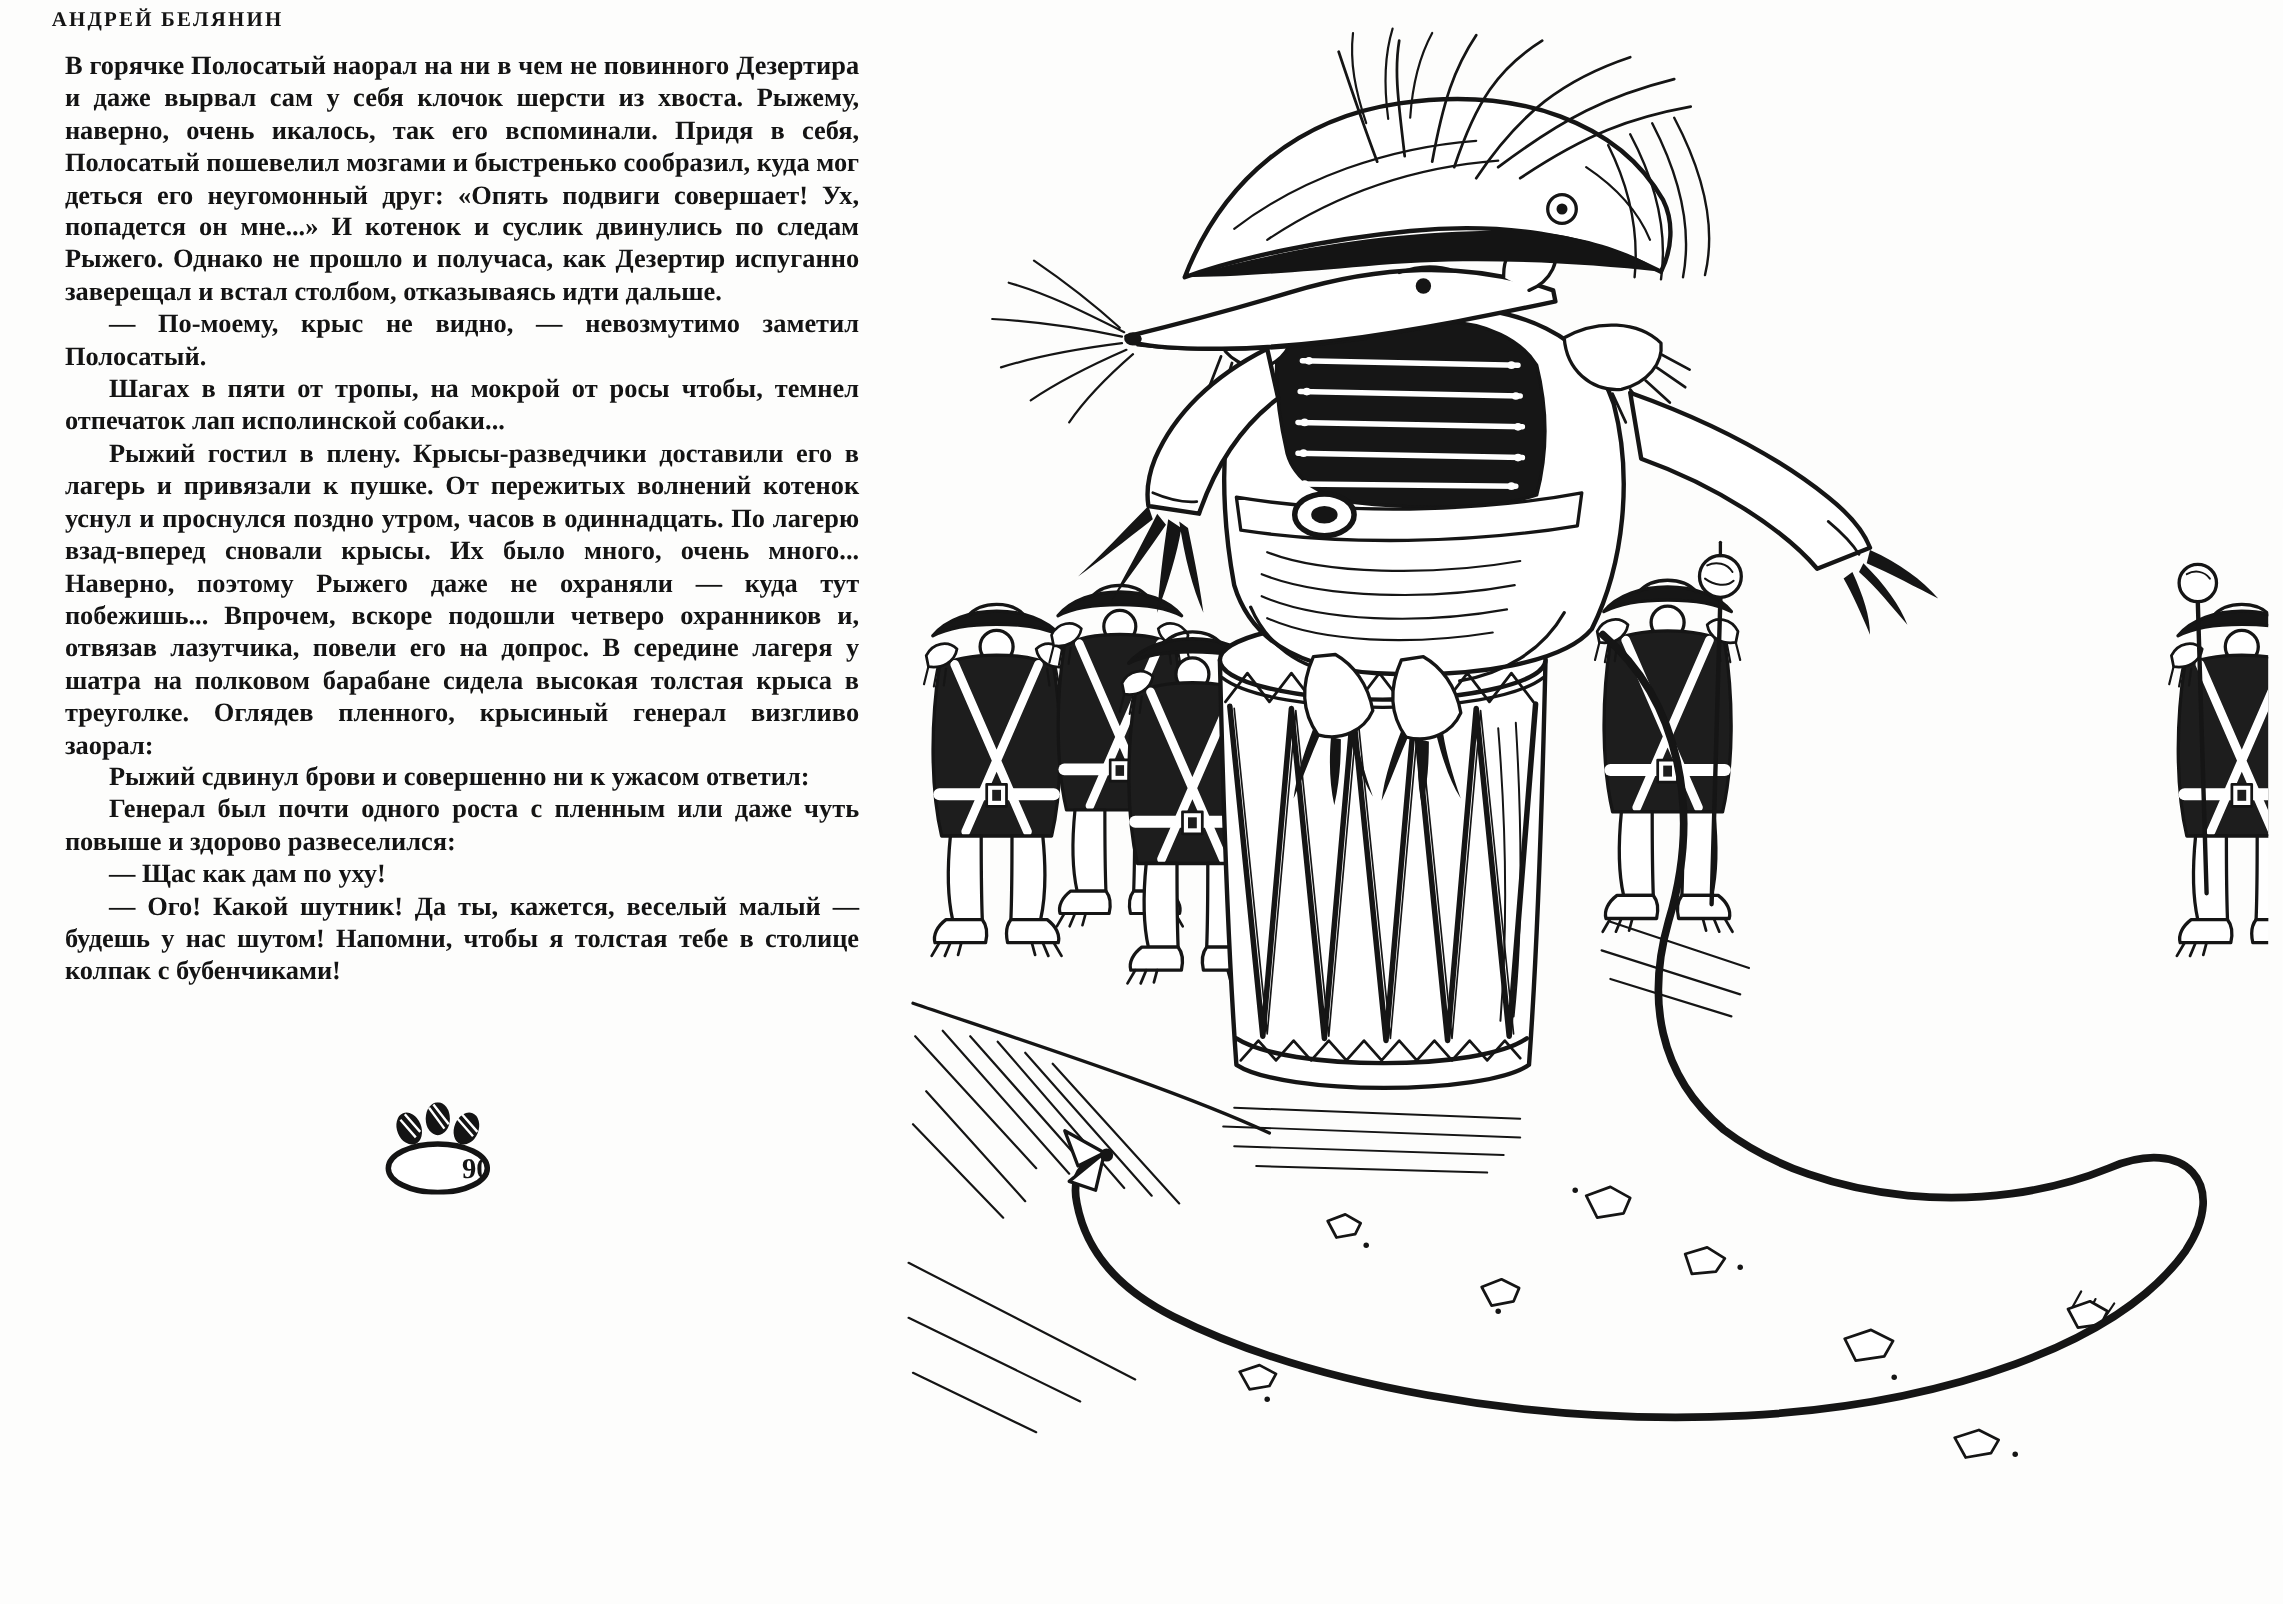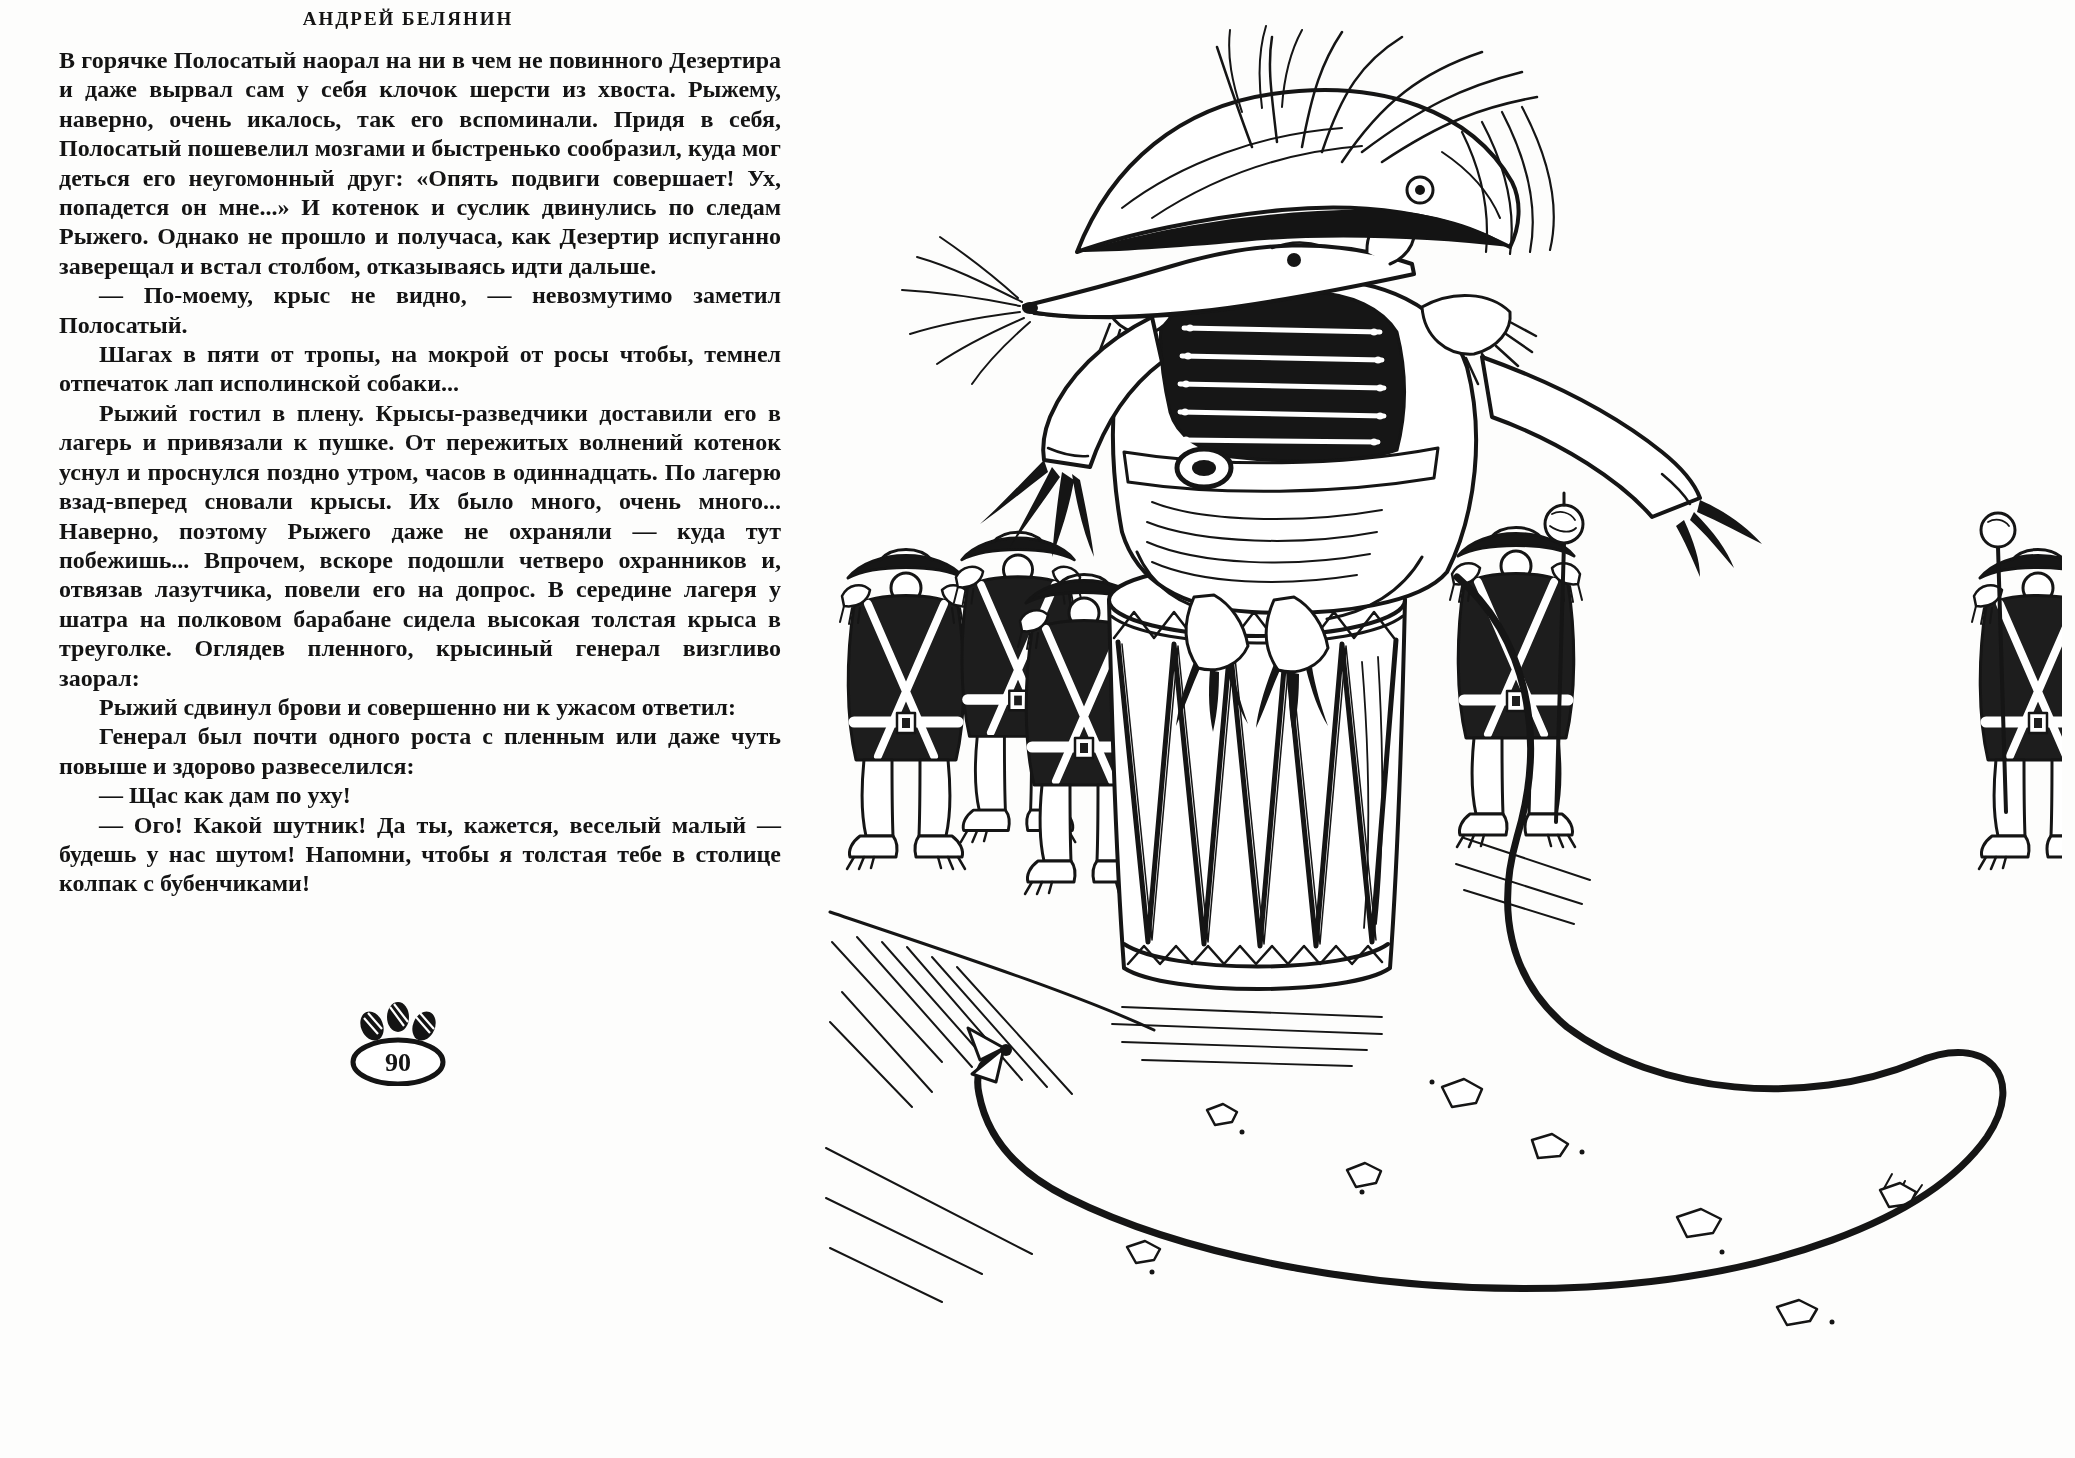--- a/index.html
+++ b/index.html
@@ -4,33 +4,33 @@
 <style>
   html,body{margin:0;padding:0;}
   body{
     width:2075px;height:1458px;background:#ffffff;
     font-family:"Liberation Serif","DejaVu Serif",serif;color:#141414;
     overflow:hidden;
   }
   .book-page{position:relative;width:2075px;height:1458px;background:#fdfdfc;overflow:hidden;}
   .running-head{
     position:absolute;left:47px;top:8px;width:722px;
-    text-align:center;font-size:19px;font-weight:bold;letter-spacing:2px;
+    font-size:19px;font-weight:bold;letter-spacing:2px;
   }
   .text-column{
     position:absolute;left:47px;top:46px;width:722px;
     font-size:24px;line-height:29.4px;font-weight:600;
     text-align:justify;text-justify:inter-word;hyphens:auto;margin-left:12px;
   }
   .para{margin:0;text-indent:40px;}
   .para.first{text-indent:0;}
   .page-ornament{position:absolute;left:350px;top:1002px;width:96px;height:84px;}
   .page-ornament svg{position:absolute;left:0;top:0;}
   .page-number{
-    position:absolute;left:0;top:46px;width:96px;text-align:center;
+    position:absolute;left:0;top:46px;width:96px;text-align:right;
     font-size:26px;font-weight:bold;color:#141414;
   }
   .illustration{position:absolute;left:822px;top:12px;width:1240px;height:1432px;}
   .illustration svg{width:100%;height:100%;}
 </style>
 </head>
 <body>
 
 <div class="book-page">
 

